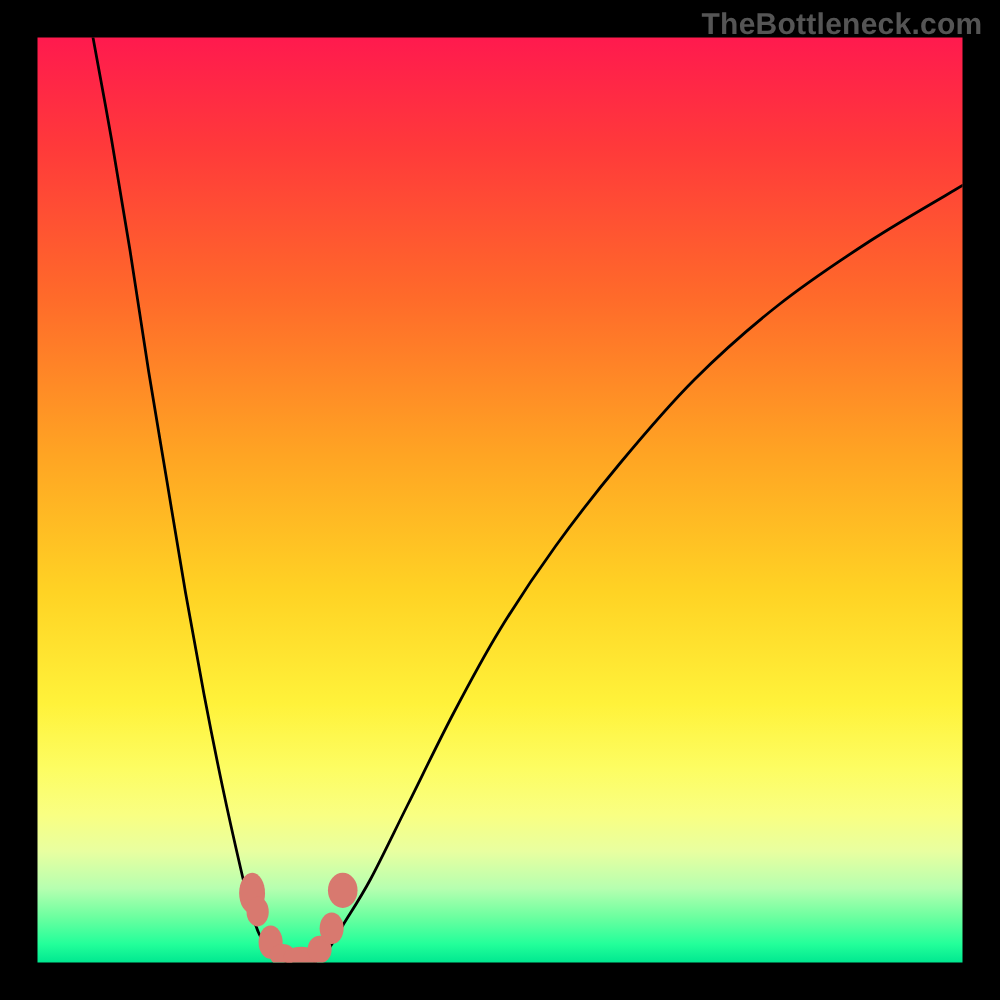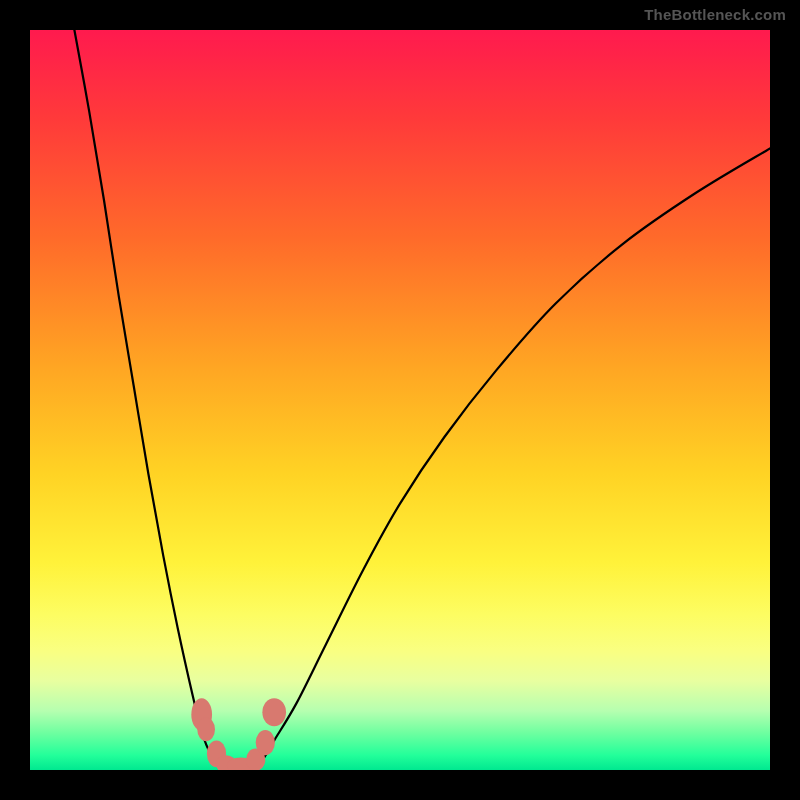--- a/index.html
+++ b/index.html
@@ -15,21 +15,21 @@
     position: relative;
     width: 800px;
     height: 800px;
     background: #000;
   }
   .watermark {
     position: absolute;
     top: 6px;
     right: 14px;
     color: #555;
-    font-size: 15px;
+    font-size: 24px;
     font-weight: 600;
     letter-spacing: 0.2px;
     user-select: none;
   }
   .plot {
     position: absolute;
     left: 30px;
     top: 30px;
     width: 740px;
     height: 740px;

